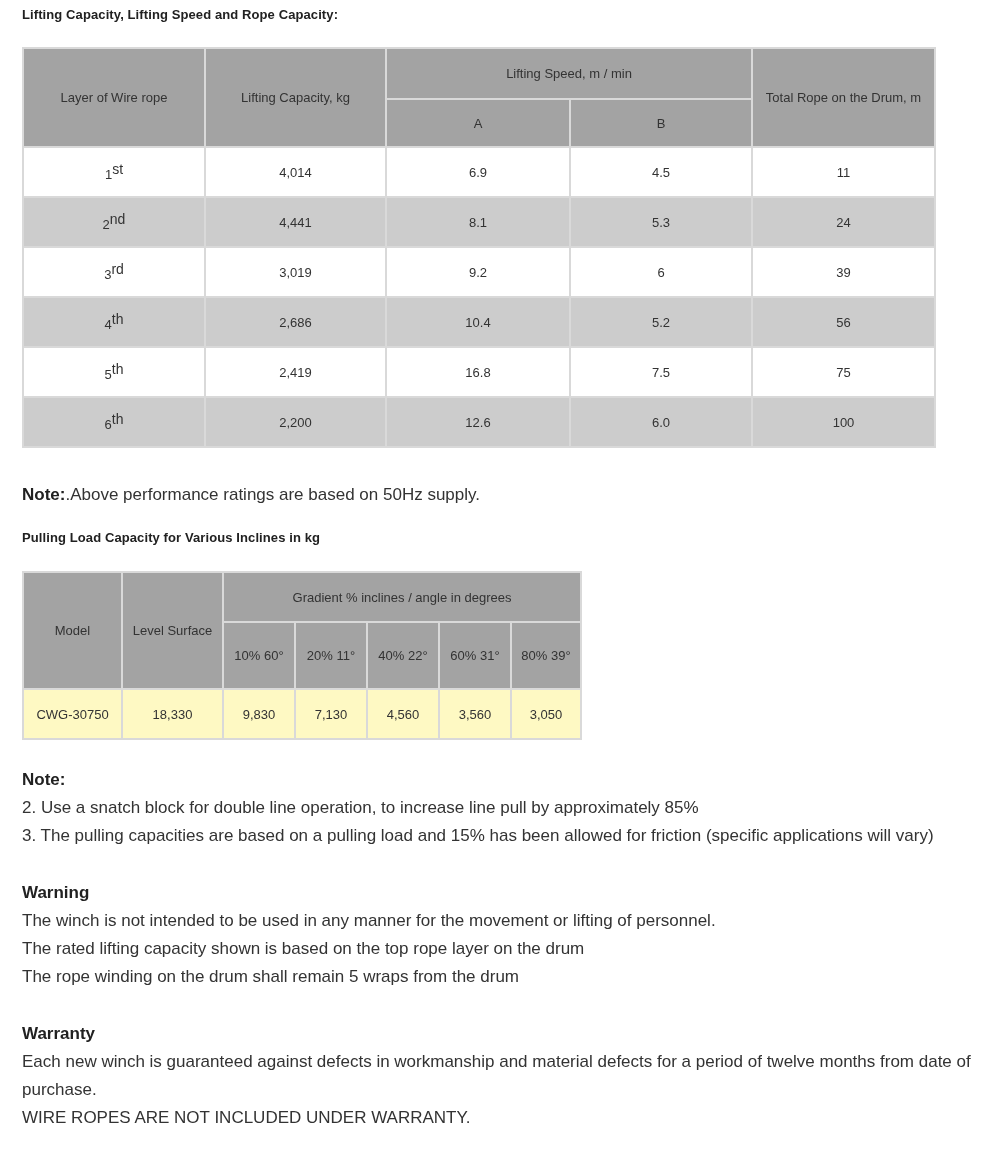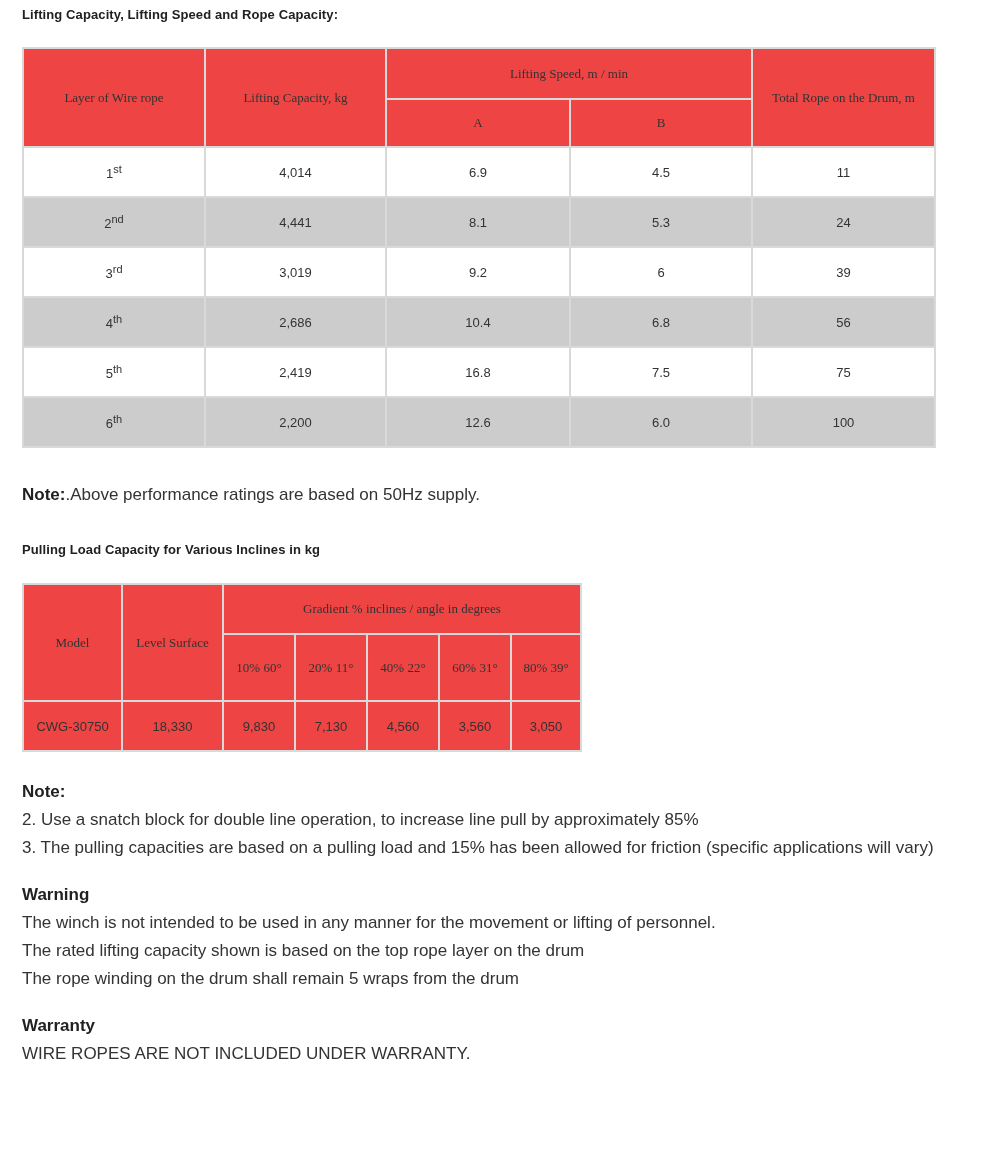--- a/index.html
+++ b/index.html
@@ -14,62 +14,62 @@
     box-sizing: border-box;
     padding: 7px 22px 20px 22px;
   }
   h2.section-title {
     font-size: 13px;
     font-weight: 700;
     color: #212121;
     margin: 0;
     letter-spacing: 0.1px;
   }
-  h2.section-title-2 { margin-top: 33px; }
+  h2.section-title-2 { margin-top: 21px; }
 
   table {
     border-collapse: collapse;
     table-layout: fixed;
   }
   th, td {
     border: 2px solid #d9d9d9;
     font-size: 13px;
     font-weight: 400;
     text-align: center;
     vertical-align: middle;
     color: #333333;
     padding: 2px 6px;
     box-sizing: border-box;
   }
-  thead th { background: #ef4444; font-family: Liberation Serif, serif; }
+  thead th { background: #a3a3a3; }
 
   .lifting-table { width: 912px; margin-top: 25px; }
   .lifting-table thead tr.tier-1 { height: 51px; }
   .lifting-table thead tr.tier-2 { height: 48px; }
   .lifting-table tbody tr { height: 50px; background: #ffffff; }
   .lifting-table tbody tr:nth-child(even) { background: #cccccc; }
-  .lifting-table sup { font-size: 11px; }
+  .lifting-table sup { font-size: 14px; }
 
   .incline-table { width: 558px; margin-top: 26px; }
   .incline-table thead tr.tier-1 { height: 50px; }
   .incline-table thead tr.tier-2 { height: 67px; }
-  .incline-table tbody tr { height: 50px; background: #ef4444; }
+  .incline-table tbody tr { height: 50px; background: #fef9c3; }
 
   p.body-line {
     font-size: 17px;
     line-height: 28px;
     margin: 0;
   }
   p.bold-lead { margin-top: 33px; }
   .text-block { margin-top: 26px; }
   .text-block .block-heading {
     font-weight: 700;
     color: #212121;
   }
-  .spaced { margin-top: 19px; }
+  .spaced { margin-top: 29px; }
   strong { font-weight: 700; color: #212121; }
 </style>
 </head>
 <body>
 
 <div class="page">
 
   <h2 class="section-title">Lifting Capacity, Lifting Speed and Rope Capacity:</h2>
 
   <table class="lifting-table">
@@ -111,21 +111,21 @@
         <td><span>3</span><sup>rd</sup></td>
         <td>3,019</td>
         <td>9.2</td>
         <td>6</td>
         <td>39</td>
       </tr>
       <tr>
         <td><span>4</span><sup>th</sup></td>
         <td>2,686</td>
         <td>10.4</td>
-        <td>6.8</td>
+        <td>5.2</td>
         <td>56</td>
       </tr>
       <tr>
         <td><span>5</span><sup>th</sup></td>
         <td>2,419</td>
         <td>16.8</td>
         <td>7.5</td>
         <td>75</td>
       </tr>
       <tr>
@@ -187,16 +187,17 @@
 
   <div class="text-block spaced">
     <p class="body-line block-heading">Warning</p>
     <p class="body-line">The winch is not intended to be used in any manner for the movement or lifting of personnel.</p>
     <p class="body-line">The rated lifting capacity shown is based on the top rope layer on the drum</p>
     <p class="body-line">The rope winding on the drum shall remain 5 wraps from the drum</p>
   </div>
 
   <div class="text-block spaced">
     <p class="body-line block-heading">Warranty</p>
+    <p class="body-line">Each new winch is guaranteed against defects in workmanship and material defects for a period of twelve months from date of purchase.</p>
     <p class="body-line">WIRE ROPES ARE NOT INCLUDED UNDER WARRANTY.</p>
   </div>
 
 </div>
 
 </body></html>

